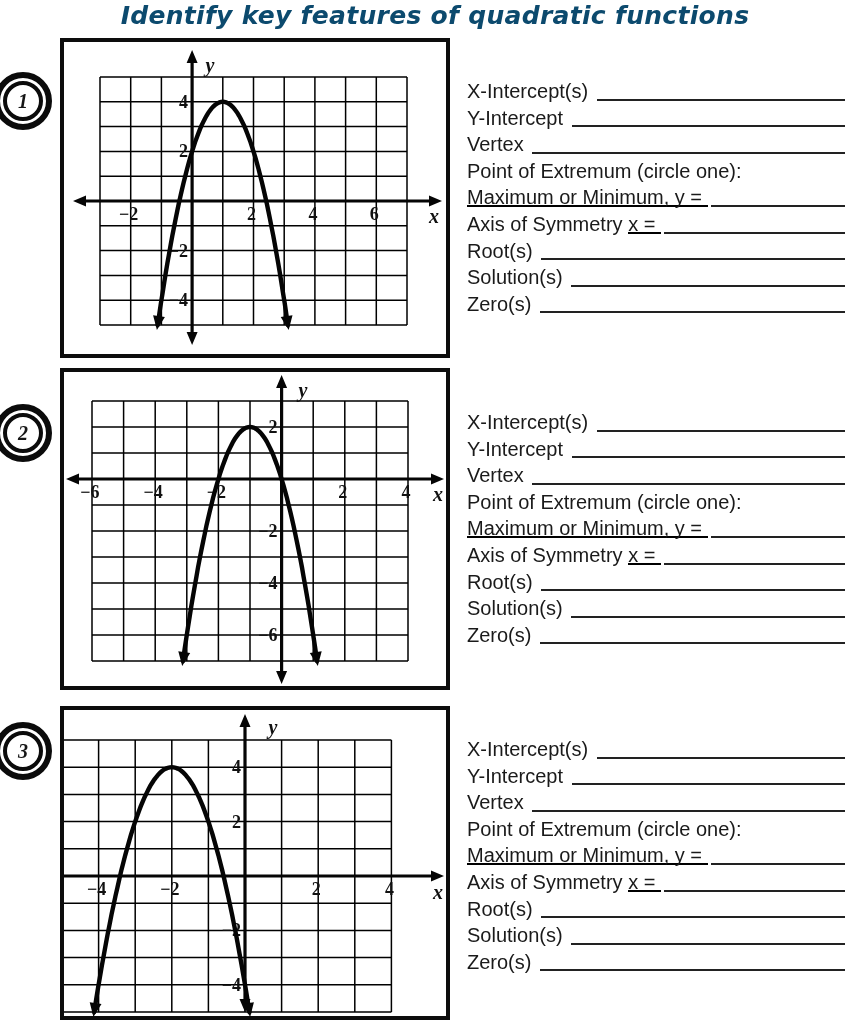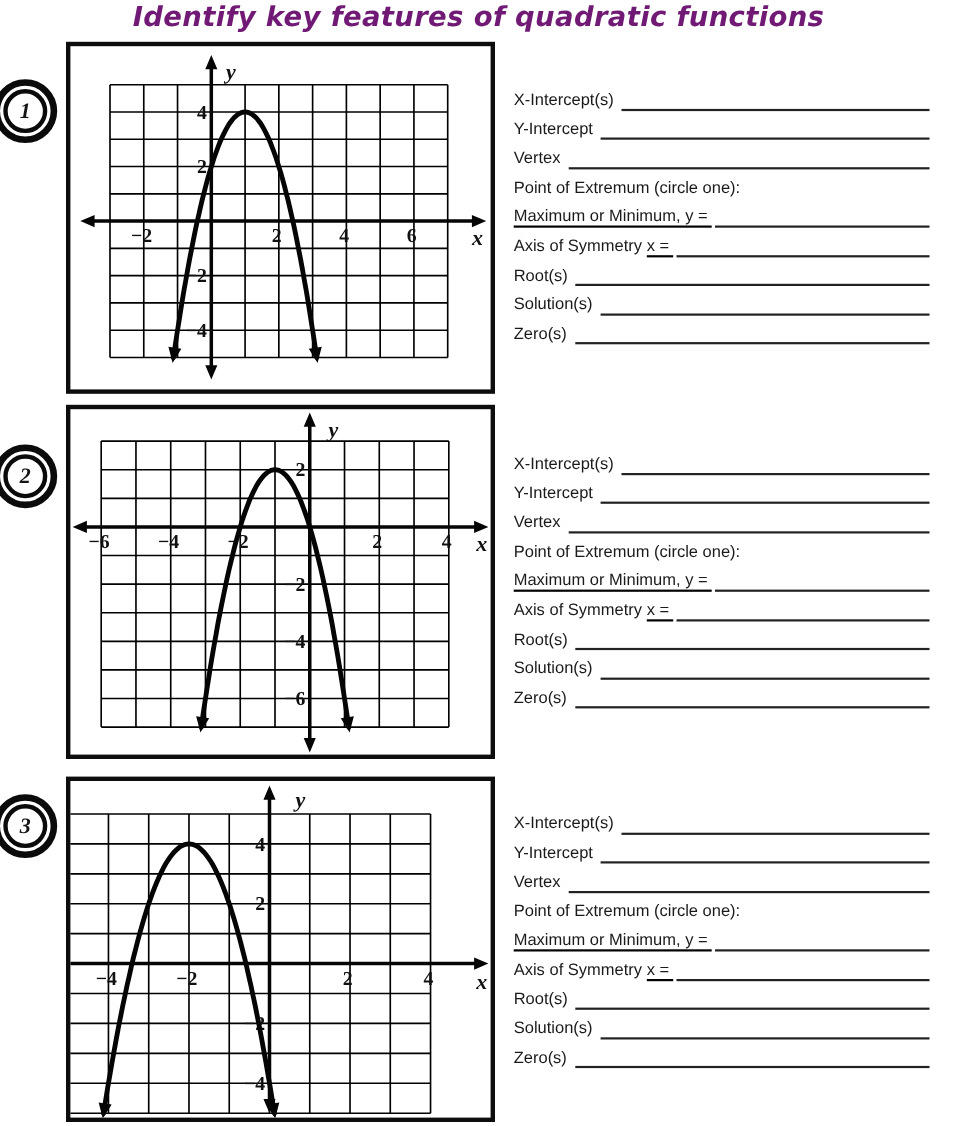--- a/index.html
+++ b/index.html
@@ -1,31 +1,31 @@
 <!DOCTYPE html>
 <html><head>
 <meta charset="utf-8">
 <style>
   html,body{margin:0;padding:0;background:#fff;}
   .page{position:relative;width:867px;height:1024px;background:#fff;overflow:hidden;
         font-family:"Liberation Sans",sans-serif;color:#161616;}
   .title{position:absolute;top:1px;left:30px;width:810px;text-align:center;
          font-family:"DejaVu Sans",cursive,sans-serif;font-style:italic;font-weight:bold;
-         font-size:25px;letter-spacing:0.3px;color:#701a75;}
+         font-size:25px;letter-spacing:0.3px;color:#0c4a6e;}
   .graph-box{position:absolute;left:60px;width:390px;border:4px solid #0d0d0d;
              background:#fff;box-sizing:border-box;}
   .graph-box svg{display:block;}
   .badge{position:absolute;left:-6px;width:58px;height:58px;border:6px solid #0b0b0b;
          border-radius:50%;background:#fff;box-sizing:border-box;z-index:3;
          display:flex;align-items:center;justify-content:center;}
   .badge-inner{width:40px;height:40px;border:4px solid #0b0b0b;border-radius:50%;
                box-sizing:border-box;display:flex;align-items:center;justify-content:center;
                font-family:"Liberation Serif",serif;font-style:italic;font-weight:bold;font-size:20px;}
   .qblock{position:absolute;left:467px;width:378px;}
-  .qline{display:flex;height:26.6px;font-size:15px;line-height:26.6px;
+  .qline{display:flex;height:26.6px;font-size:20px;line-height:26.6px;
          white-space:pre;color:#1a1a1a;}
   .blank{flex:1;border-bottom:2px solid #222;margin-bottom:4px;margin-left:3px;}
   .ul{border-bottom:2px solid #000000;margin-bottom:4px;}
 </style>
 </head>
 <body>
 
 <div class="page">
   <div class="title">Identify key features of quadratic functions</div>
   <div id="problems">

